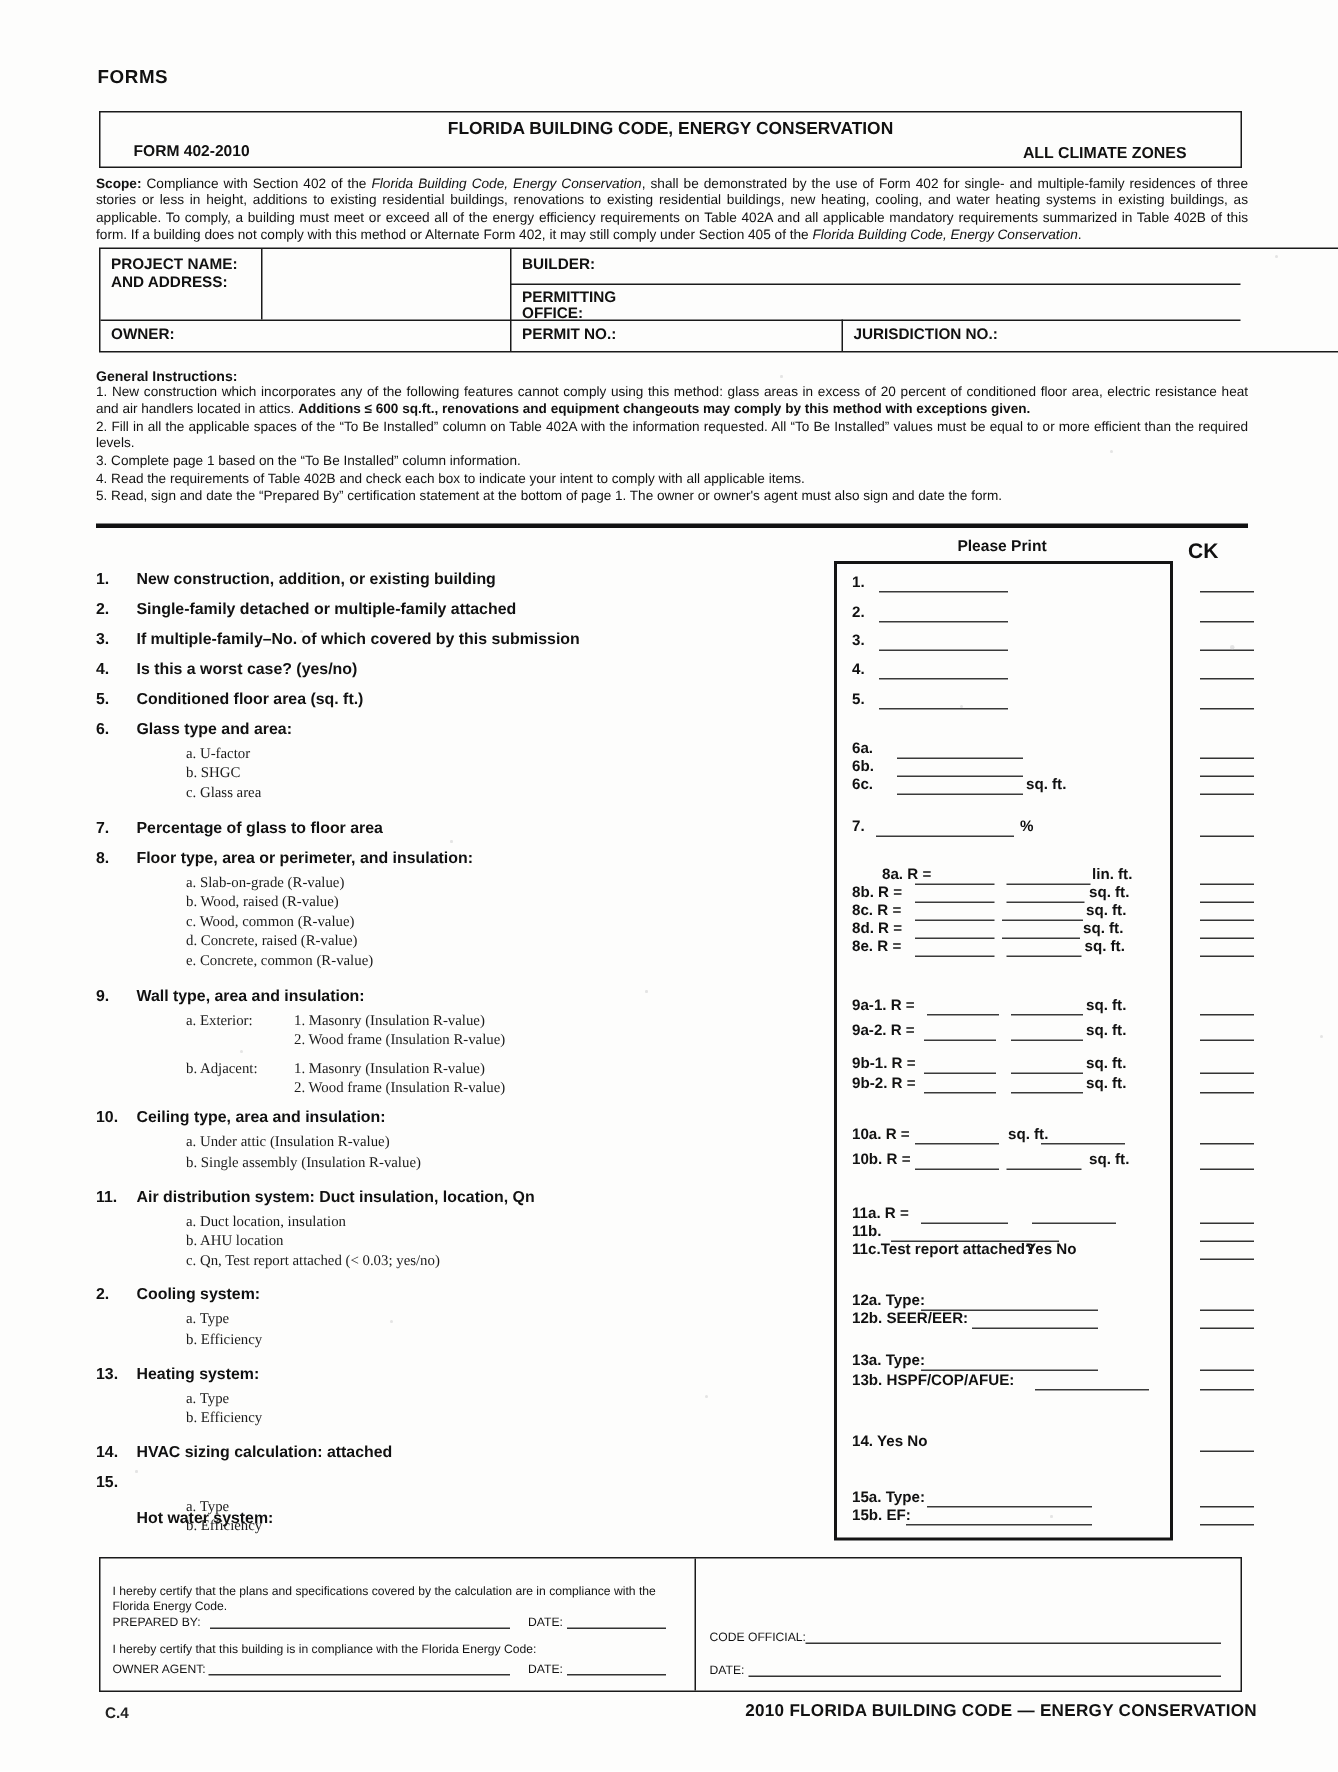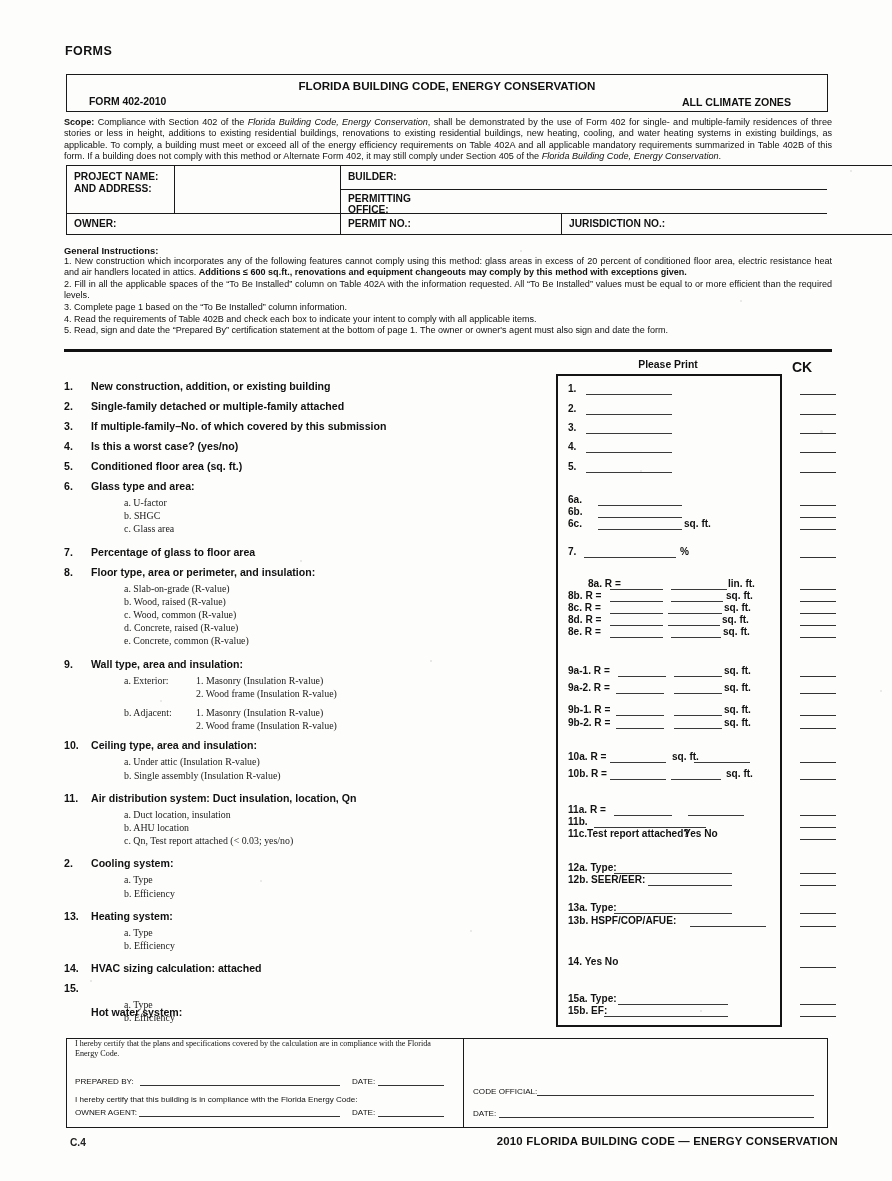--- a/index.html
+++ b/index.html
@@ -349,21 +349,21 @@
       <div class="ckmark" style="top: 885px;"></div>
       <div class="ckmark" style="top: 913px;"></div>
       <div class="ckmark" style="top: 926px;"></div>
       <div class="ckmark" style="top: 967px;"></div>
       <div class="ckmark" style="top: 1004px;"></div>
       <div class="ckmark" style="top: 1016px;"></div>
     </div>
 
   <div class="cbox">
     <div class="cdiv"></div>
-    <div class="ctxt" style="left:8px;top:0;width:376px;font-family:Liberation Serif, serif;">I hereby certify that the plans and specifications covered by the calculation are in  compliance with the Florida Energy Code.</div>
+    <div class="ctxt" style="left:8px;top:17px;width:376px;">I hereby certify that the plans and specifications covered by the calculation are in  compliance with the Florida Energy Code.</div>
     <div class="ctxt" style="left:8px;top:38px;">PREPARED BY:</div>
     <div class="cline" style="left:73px;top:46px;width:200px;"></div>
     <div class="ctxt" style="left:285px;top:38px;">DATE:</div>
     <div class="cline" style="left:311px;top:46px;width:66px;"></div>
     <div class="ctxt" style="left:8px;top:56px;width:380px;">I hereby certify that this building is in compliance with the Florida Energy Code:</div>
     <div class="ctxt" style="left:8px;top:69px;">OWNER AGENT:</div>
     <div class="cline" style="left:72px;top:77px;width:201px;"></div>
     <div class="ctxt" style="left:285px;top:69px;">DATE:</div>
     <div class="cline" style="left:311px;top:77px;width:66px;"></div>
 

